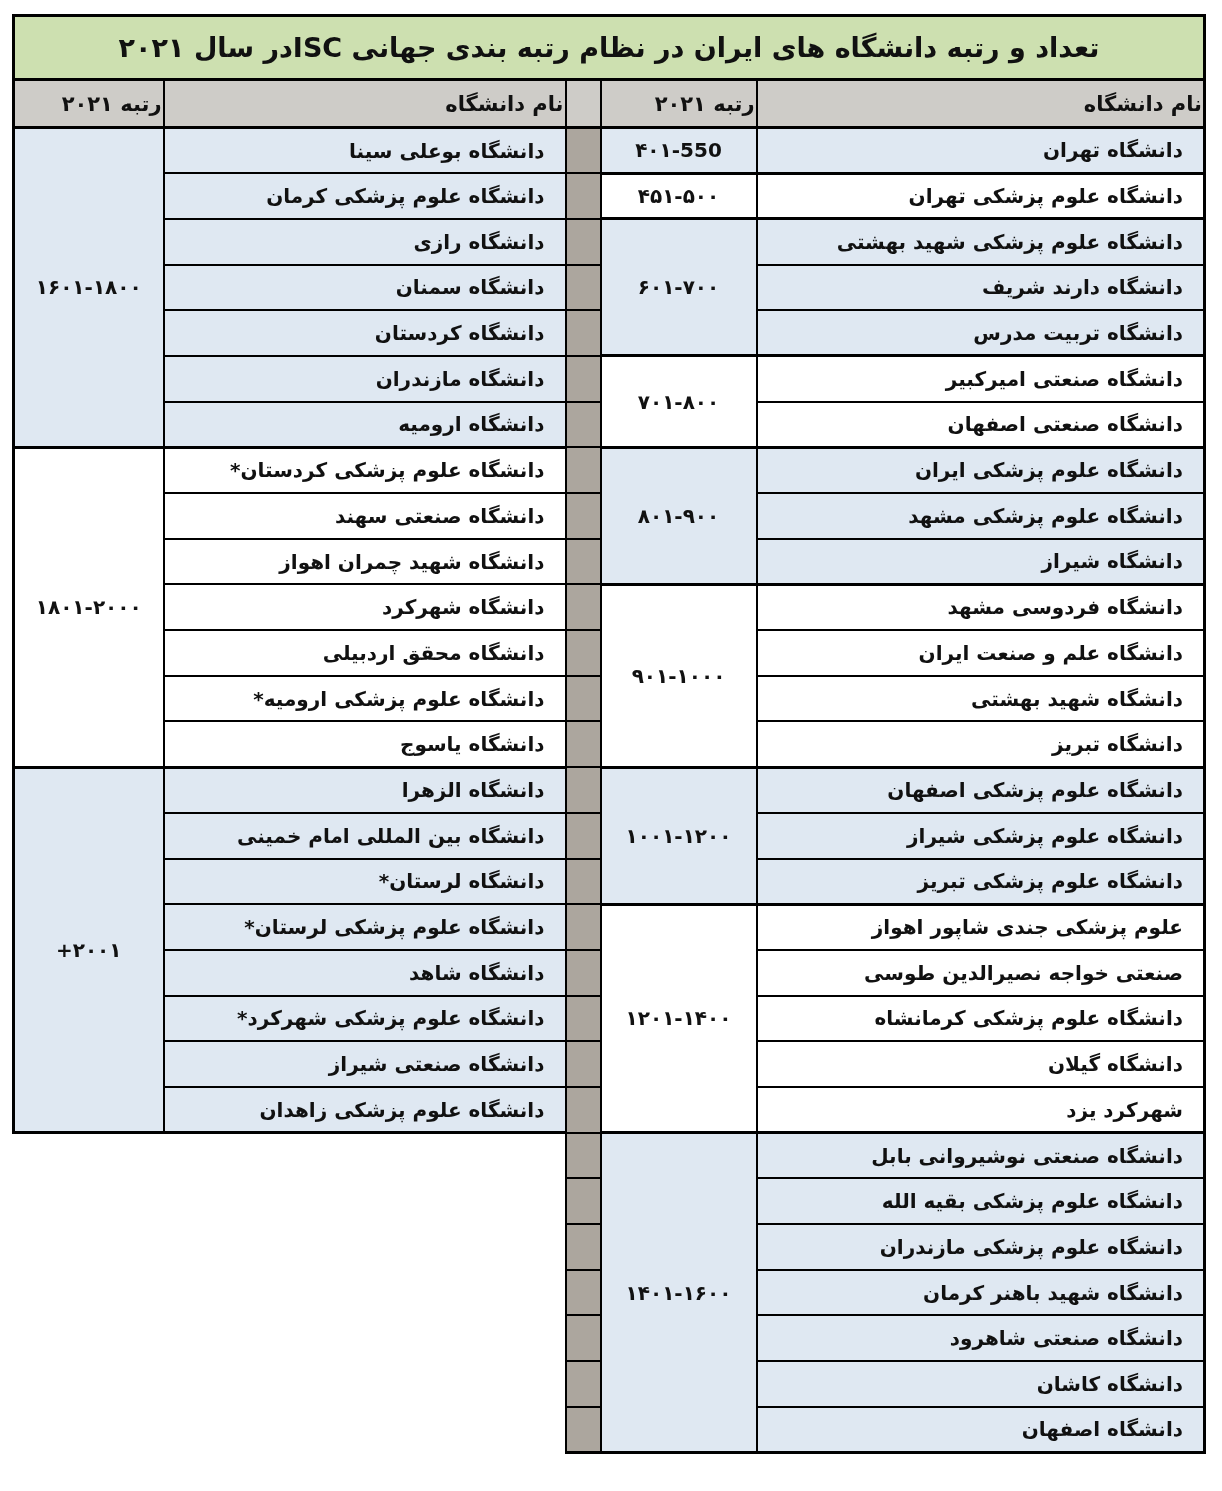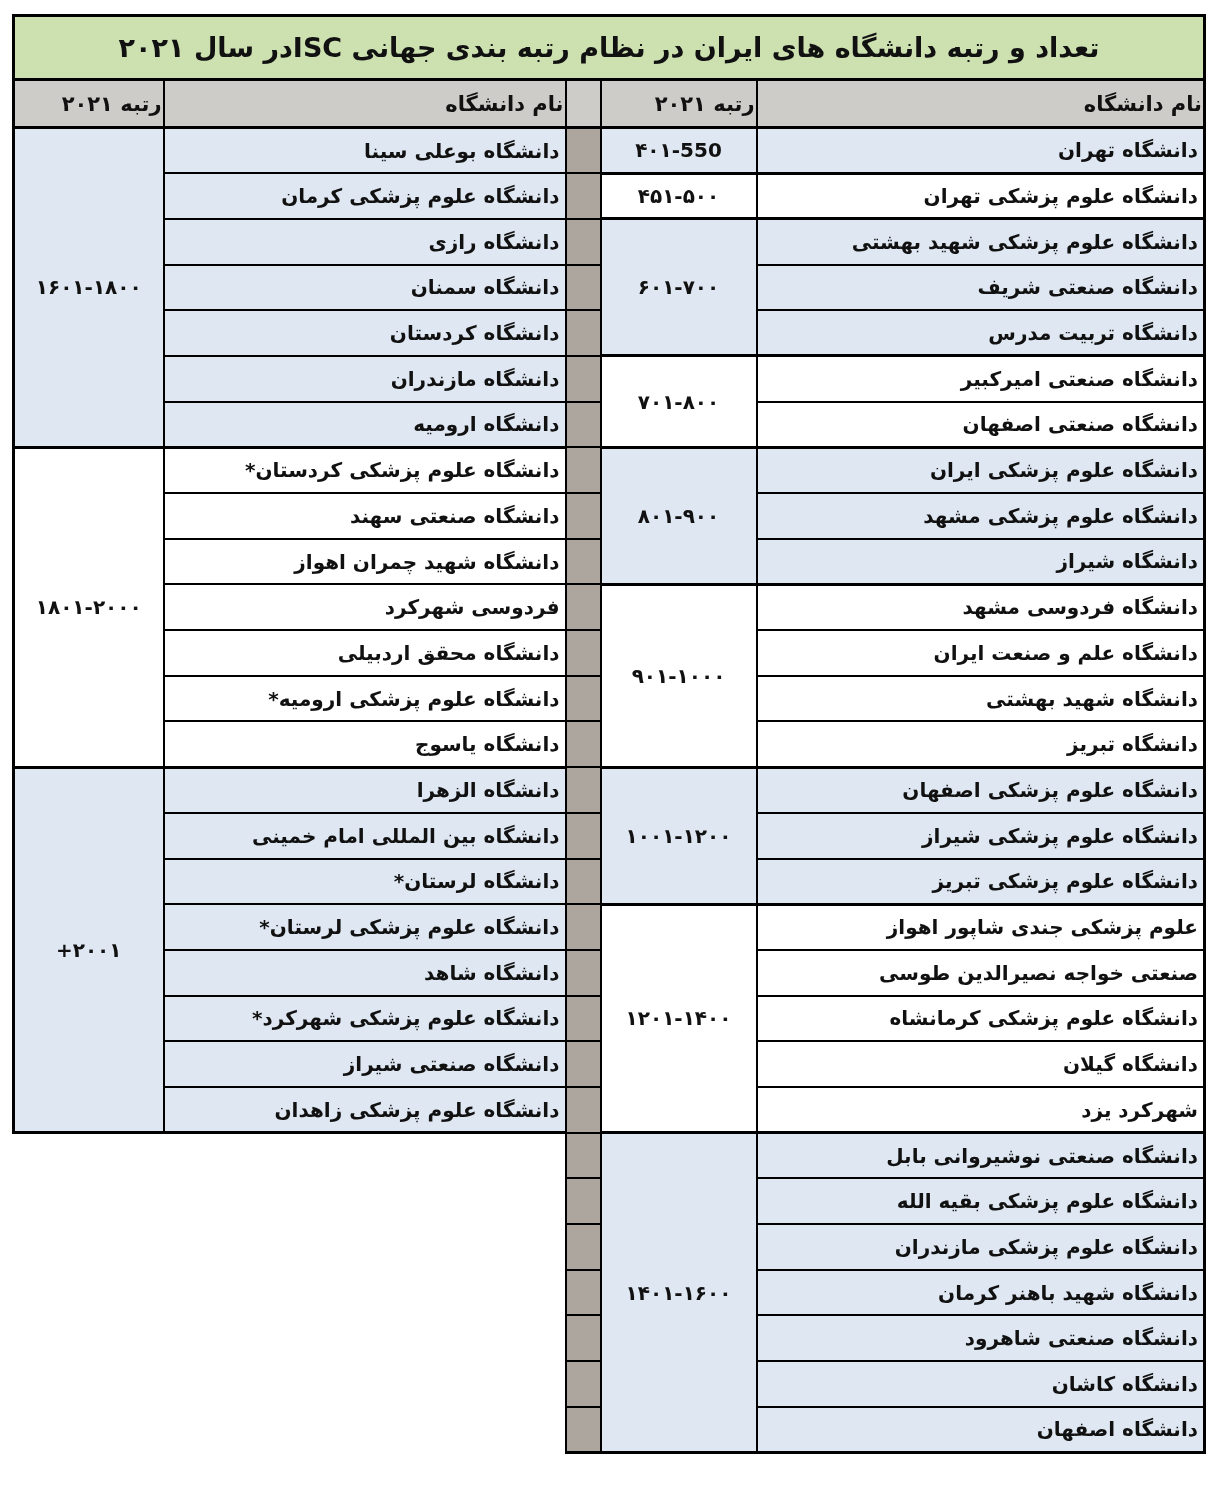--- a/index.html
+++ b/index.html
@@ -31,21 +31,21 @@
     border-width:3px;
     font-size:27px;text-align:center;height:59px;
     letter-spacing:0px;
   }
   .hdr{
     background:var(--header-bg);
     font-size:21px;text-align:right;height:43px;
     border-bottom-width:3px;
   }
   tr.body{height:45.7px;}
-  .name{font-size:20px;text-align:right;padding:2px 5px 2px 4px;}
+  .name{font-size:20px;text-align:right;padding:2px 20px 2px 4px;}
   .rank{font-size:20px;text-align:center;padding:0;}
   .blue{background:var(--row-blue);}
   .white{background:var(--row-white);}
   .div-cell{background:var(--divider-bg);padding:0;}
   .empty{border:none;background:#fff;}
   .grp-end{border-bottom-width:3px;}
   .frame-r{border-right-width:3px;}
   .frame-l{border-left-width:3px;}
   .frame-b{border-bottom-width:3px;}
   .ltr{direction:ltr;unicode-bidi:isolate;display:inline-block;}
@@ -91,21 +91,21 @@
           <td class="div-cell"></td>
           <td class="name blue">دانشگاه علوم پزشکی کرمان</td>
         </tr>
         <tr class="body">
           <td class="name frame-r blue">دانشگاه علوم پزشکی شهید بهشتی</td>
           <td class="rank grp-end blue" rowspan="3"><span class="ltr">۶۰۱-۷۰۰</span></td>
           <td class="div-cell"></td>
           <td class="name blue">دانشگاه رازی</td>
         </tr>
         <tr class="body">
-          <td class="name frame-r blue">دانشگاه صنعتی شریف</td>
+          <td class="name frame-r blue">دانشگاه دارند شریف</td>
           <td class="div-cell"></td>
           <td class="name blue">دانشگاه سمنان</td>
         </tr>
         <tr class="body">
           <td class="name frame-r blue grp-end">دانشگاه تربیت مدرس</td>
           <td class="div-cell"></td>
           <td class="name blue">دانشگاه کردستان</td>
         </tr>
         <tr class="body">
           <td class="name frame-r white">دانشگاه صنعتی امیرکبیر</td>
@@ -132,21 +132,21 @@
         </tr>
         <tr class="body">
           <td class="name frame-r blue grp-end">دانشگاه شیراز</td>
           <td class="div-cell"></td>
           <td class="name white">دانشگاه شهید چمران اهواز</td>
         </tr>
         <tr class="body">
           <td class="name frame-r white">دانشگاه فردوسی مشهد</td>
           <td class="rank grp-end white" rowspan="4"><span class="ltr">۹۰۱-۱۰۰۰</span></td>
           <td class="div-cell"></td>
-          <td class="name white">فردوسی شهرکرد</td>
+          <td class="name white">دانشگاه شهرکرد</td>
         </tr>
         <tr class="body">
           <td class="name frame-r white">دانشگاه علم و صنعت ایران</td>
           <td class="div-cell"></td>
           <td class="name white">دانشگاه محقق اردبیلی</td>
         </tr>
         <tr class="body">
           <td class="name frame-r white">دانشگاه شهید بهشتی</td>
           <td class="div-cell"></td>
           <td class="name white">دانشگاه علوم پزشکی ارومیه*</td>

